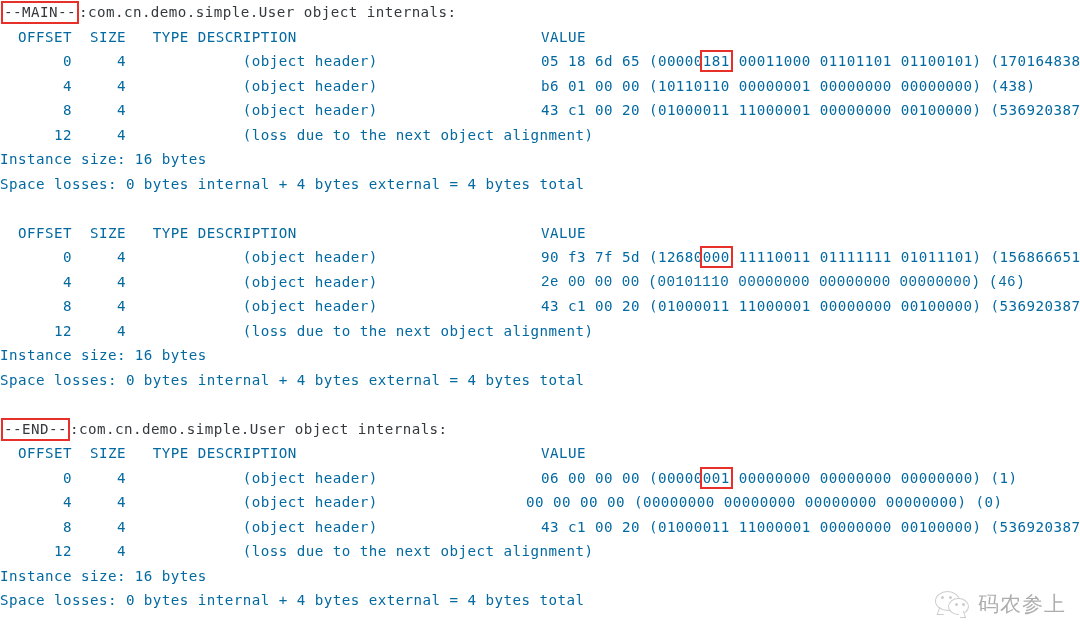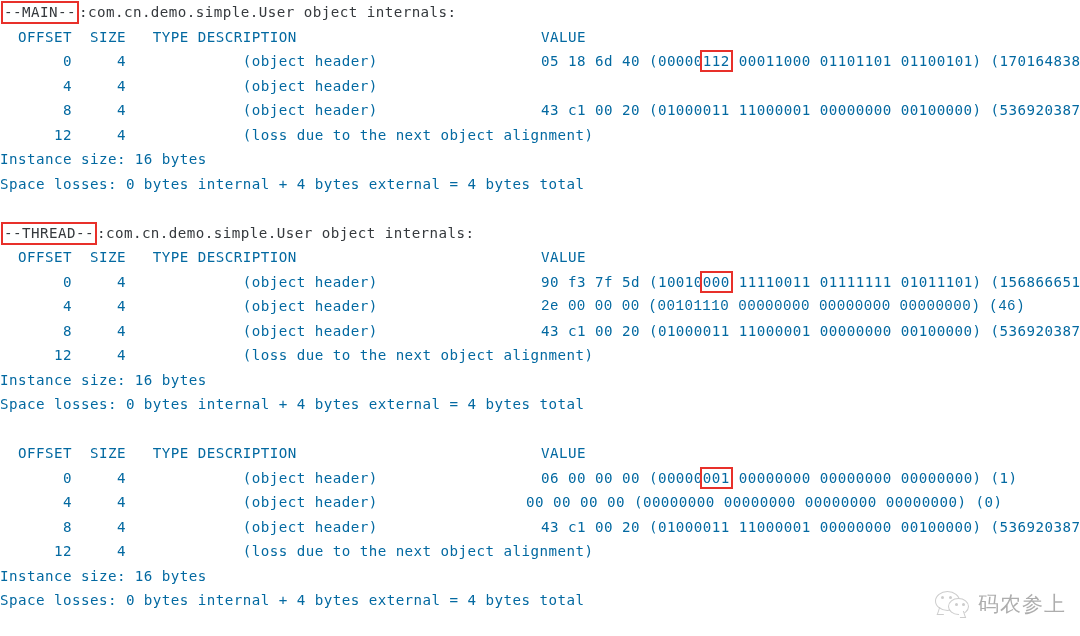--- a/index.html
+++ b/index.html
@@ -132,36 +132,36 @@
     letter-spacing: 1px;
     white-space: nowrap;
   }
 </style>
 </head>
 <body>
 
 <div id="console">
     <div class="line title"><span class="boxed">--MAIN--</span><span>:com.cn.demo.simple.User object internals:</span></div>
     <div class="line"><span>  OFFSET  SIZE   TYPE DESCRIPTION</span><span style="position: absolute; left: 541px; top: 0px;">VALUE</span></div>
-    <div class="line"><span>       0     4             (object header)</span><span style="position: absolute; left: 541px; top: 0px;"><span>05 18 6d 40 (00000</span><span class="bitbox">112</span><span> 00011000 01101101 01100101) (1701648389)</span></span></div>
-    <div class="line"><span>       4     4             (object header)</span></div>
+    <div class="line"><span>       0     4             (object header)</span><span style="position: absolute; left: 541px; top: 0px;"><span>05 18 6d 65 (00000</span><span class="bitbox">181</span><span> 00011000 01101101 01100101) (1701648389)</span></span></div>
+    <div class="line"><span>       4     4             (object header)</span><span style="position: absolute; left: 541px; top: 0px;"><span>b6 01 00 00 (10110110 00000001 00000000 00000000) (438)</span></span></div>
     <div class="line"><span>       8     4             (object header)</span><span style="position: absolute; left: 541px; top: 0px;"><span>43 c1 00 20 (01000011 11000001 00000000 00100000) (536920387)</span></span></div>
     <div class="line"><span>      12     4             (loss due to the next object alignment)</span></div>
     <div class="line"><span>Instance size: 16 bytes</span></div>
     <div class="line"><span>Space losses: 0 bytes internal + 4 bytes external = 4 bytes total</span></div>
     <div class="spacer"></div>
-    <div class="line title"><span class="boxed">--THREAD--</span><span>:com.cn.demo.simple.User object internals:</span></div>
     <div class="line"><span>  OFFSET  SIZE   TYPE DESCRIPTION</span><span style="position: absolute; left: 541px; top: 0px;">VALUE</span></div>
-    <div class="line"><span>       0     4             (object header)</span><span style="position: absolute; left: 541px; top: 0px;"><span>90 f3 7f 5d (10010</span><span class="bitbox">000</span><span> 11110011 01111111 01011101) (1568666512)</span></span></div>
+    <div class="line"><span>       0     4             (object header)</span><span style="position: absolute; left: 541px; top: 0px;"><span>90 f3 7f 5d (12680</span><span class="bitbox">000</span><span> 11110011 01111111 01011101) (1568666512)</span></span></div>
     <div class="line"><span>       4     4             (object header)</span><span style="position: absolute; left: 541px; top: 0px; font-family: Liberation Mono, monospace;"><span>2e 00 00 00 (00101110 00000000 00000000 00000000) (46)</span></span></div>
     <div class="line"><span>       8     4             (object header)</span><span style="position: absolute; left: 541px; top: 0px;"><span>43 c1 00 20 (01000011 11000001 00000000 00100000) (536920387)</span></span></div>
     <div class="line"><span>      12     4             (loss due to the next object alignment)</span></div>
     <div class="line"><span>Instance size: 16 bytes</span></div>
     <div class="line"><span>Space losses: 0 bytes internal + 4 bytes external = 4 bytes total</span></div>
     <div class="spacer"></div>
+    <div class="line title"><span class="boxed">--END--</span><span>:com.cn.demo.simple.User object internals:</span></div>
     <div class="line"><span>  OFFSET  SIZE   TYPE DESCRIPTION</span><span style="position: absolute; left: 541px; top: 0px;">VALUE</span></div>
     <div class="line"><span>       0     4             (object header)</span><span style="position: absolute; left: 541px; top: 0px;"><span>06 00 00 00 (00000</span><span class="bitbox">001</span><span> 00000000 00000000 00000000) (1)</span></span></div>
     <div class="line"><span>       4     4             (object header)</span><span style="position: absolute; left: 526px; top: 0px;"><span>00 00 00 00 (00000000 00000000 00000000 00000000) (0)</span></span></div>
     <div class="line"><span>       8     4             (object header)</span><span style="position: absolute; left: 541px; top: 0px;"><span>43 c1 00 20 (01000011 11000001 00000000 00100000) (536920387)</span></span></div>
     <div class="line"><span>      12     4             (loss due to the next object alignment)</span></div>
     <div class="line"><span>Instance size: 16 bytes</span></div>
     <div class="line"><span>Space losses: 0 bytes internal + 4 bytes external = 4 bytes total</span></div>
   </div>
 
 <div id="watermark">

